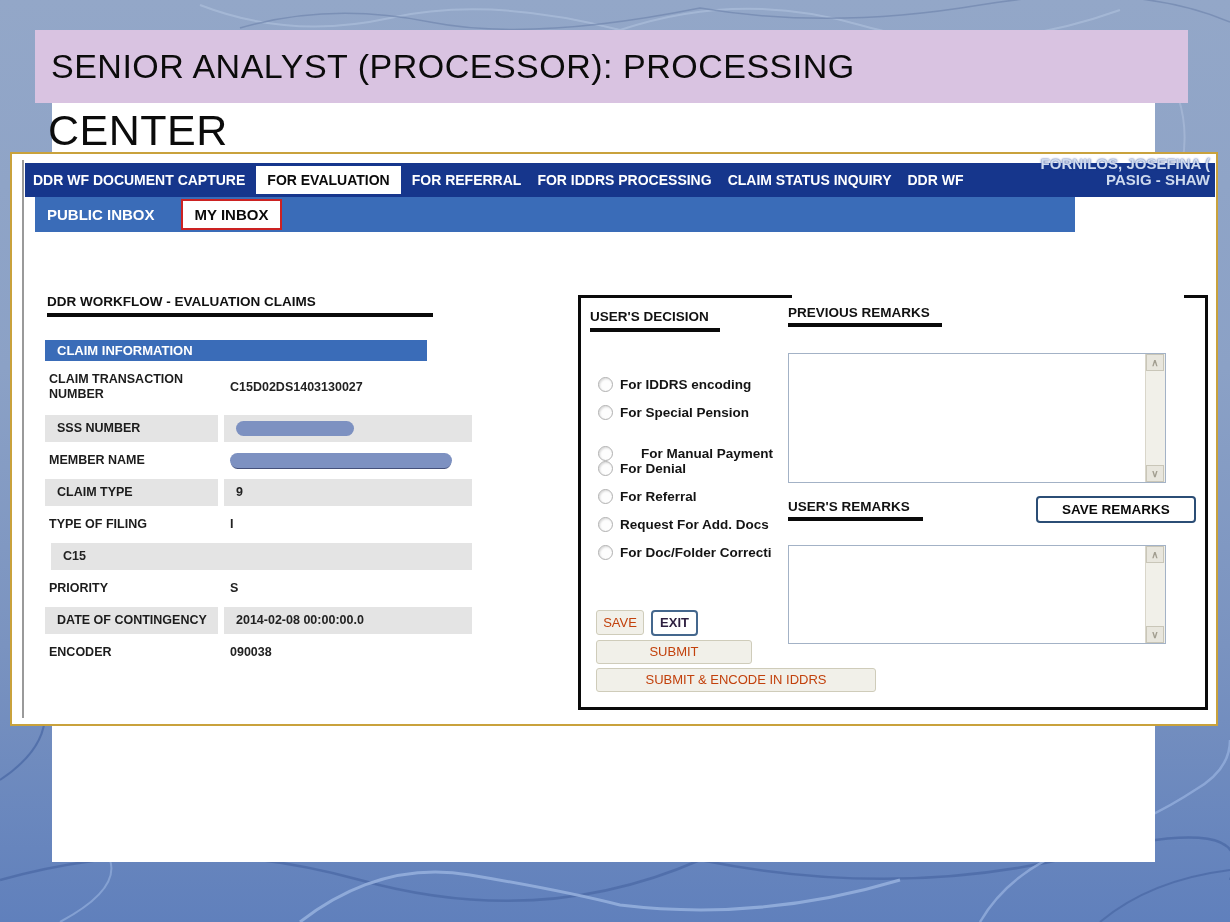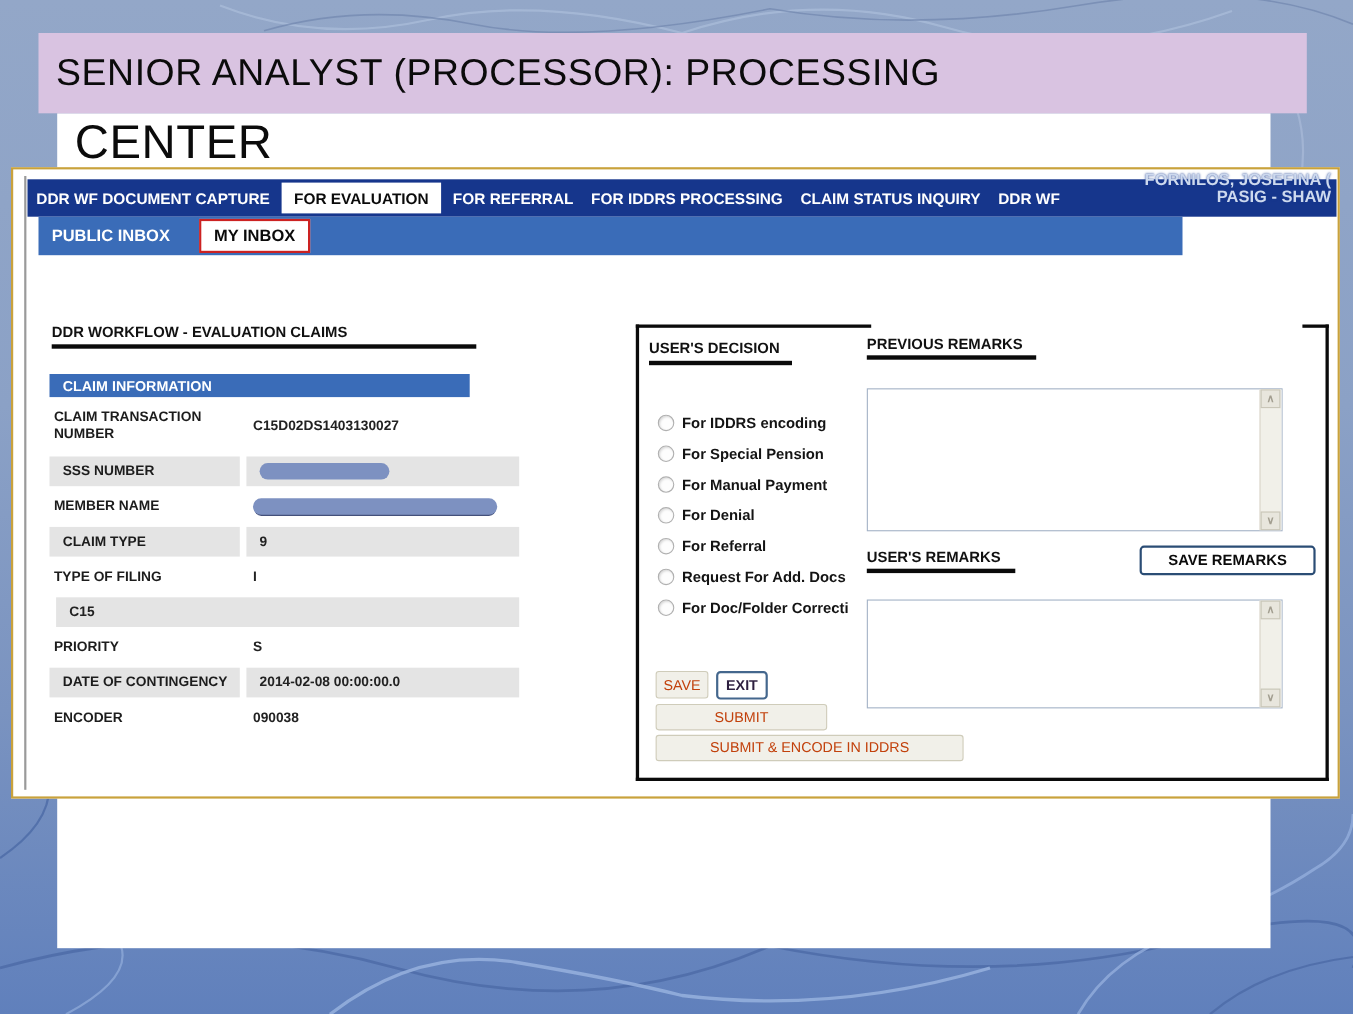--- a/index.html
+++ b/index.html
@@ -9,21 +9,21 @@
     background:linear-gradient(180deg,#93a7c8 0%,#8ba1c6 40%,#7a93c0 70%,#6080bc 100%);
   }
   
   .bg-svg{position:absolute;left:0;top:0;z-index:0;}
   
   .white-ph{position:absolute;left:52px;top:103px;width:1103px;height:759px;background:#ffffff;z-index:1;}
   
   .title-bar{position:absolute;left:35px;top:30px;width:1153px;height:73px;background:#d9c3e1;z-index:2;
     display:flex;align-items:center;}
   .title-line1{font-size:34px;color:#0b0b0b;padding-left:16px;letter-spacing:.5px;white-space:nowrap;}
-  .title-line2{position:absolute;left:68px;top:106px;font-size:43px;color:#0b0b0b;letter-spacing:.5px;z-index:2;}
+  .title-line2{position:absolute;left:48px;top:106px;font-size:43px;color:#0b0b0b;letter-spacing:.5px;z-index:2;}
   
   .shot{position:absolute;left:10px;top:152px;width:1204px;height:570px;background:#ffffff;
     border:2px solid #c9a23c;z-index:3;}
   .frame-line{position:absolute;left:10px;top:6px;width:2px;height:558px;background:#9a9a9a;}
   
   .nav{position:absolute;left:13px;top:9px;width:1190px;height:34px;background:#16368c;
     display:flex;align-items:center;gap:0;}
   .nav-item{color:#ffffff;font-weight:bold;font-size:14px;padding:0 8px;white-space:nowrap;}
   .nav-item.active{background:#ffffff;color:#0a0a0a;padding:6px 11px;margin:0 3px;}
   .nav-user{position:absolute;right:6px;top:2px;text-align:right;z-index:5;
@@ -178,21 +178,21 @@
   <div class="ud-underline"></div>
 
   <div class="radio-row" style="top:220px;justify-content:center;">
     <span class="radio-circle"></span>
     <span class="radio-label">For IDDRS encoding</span>
   </div>
   <div class="radio-row" style="top:248px;">
     <span class="radio-circle"></span>
     <span class="radio-label">For Special Pension</span>
   </div>
-  <div class="radio-row" style="top:276px;">
+  <div class="radio-row" style="top:289px;gap:21px;">
     <span class="radio-circle"></span>
     <span class="radio-label">For Manual Payment</span>
   </div>
   <div class="radio-row" style="top:304px;">
     <span class="radio-circle"></span>
     <span class="radio-label">For Denial</span>
   </div>
   <div class="radio-row" style="top:332px;">
     <span class="radio-circle"></span>
     <span class="radio-label">For Referral</span>

